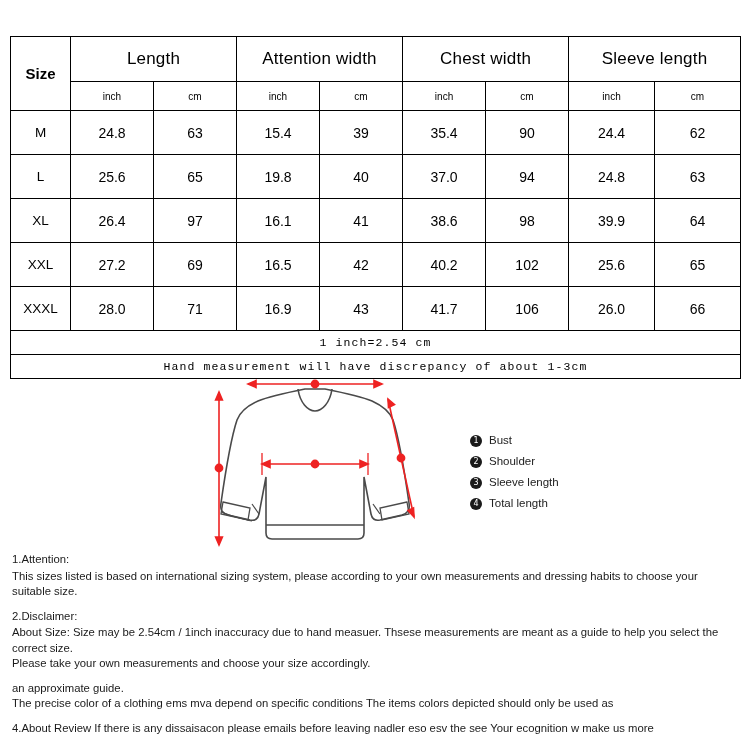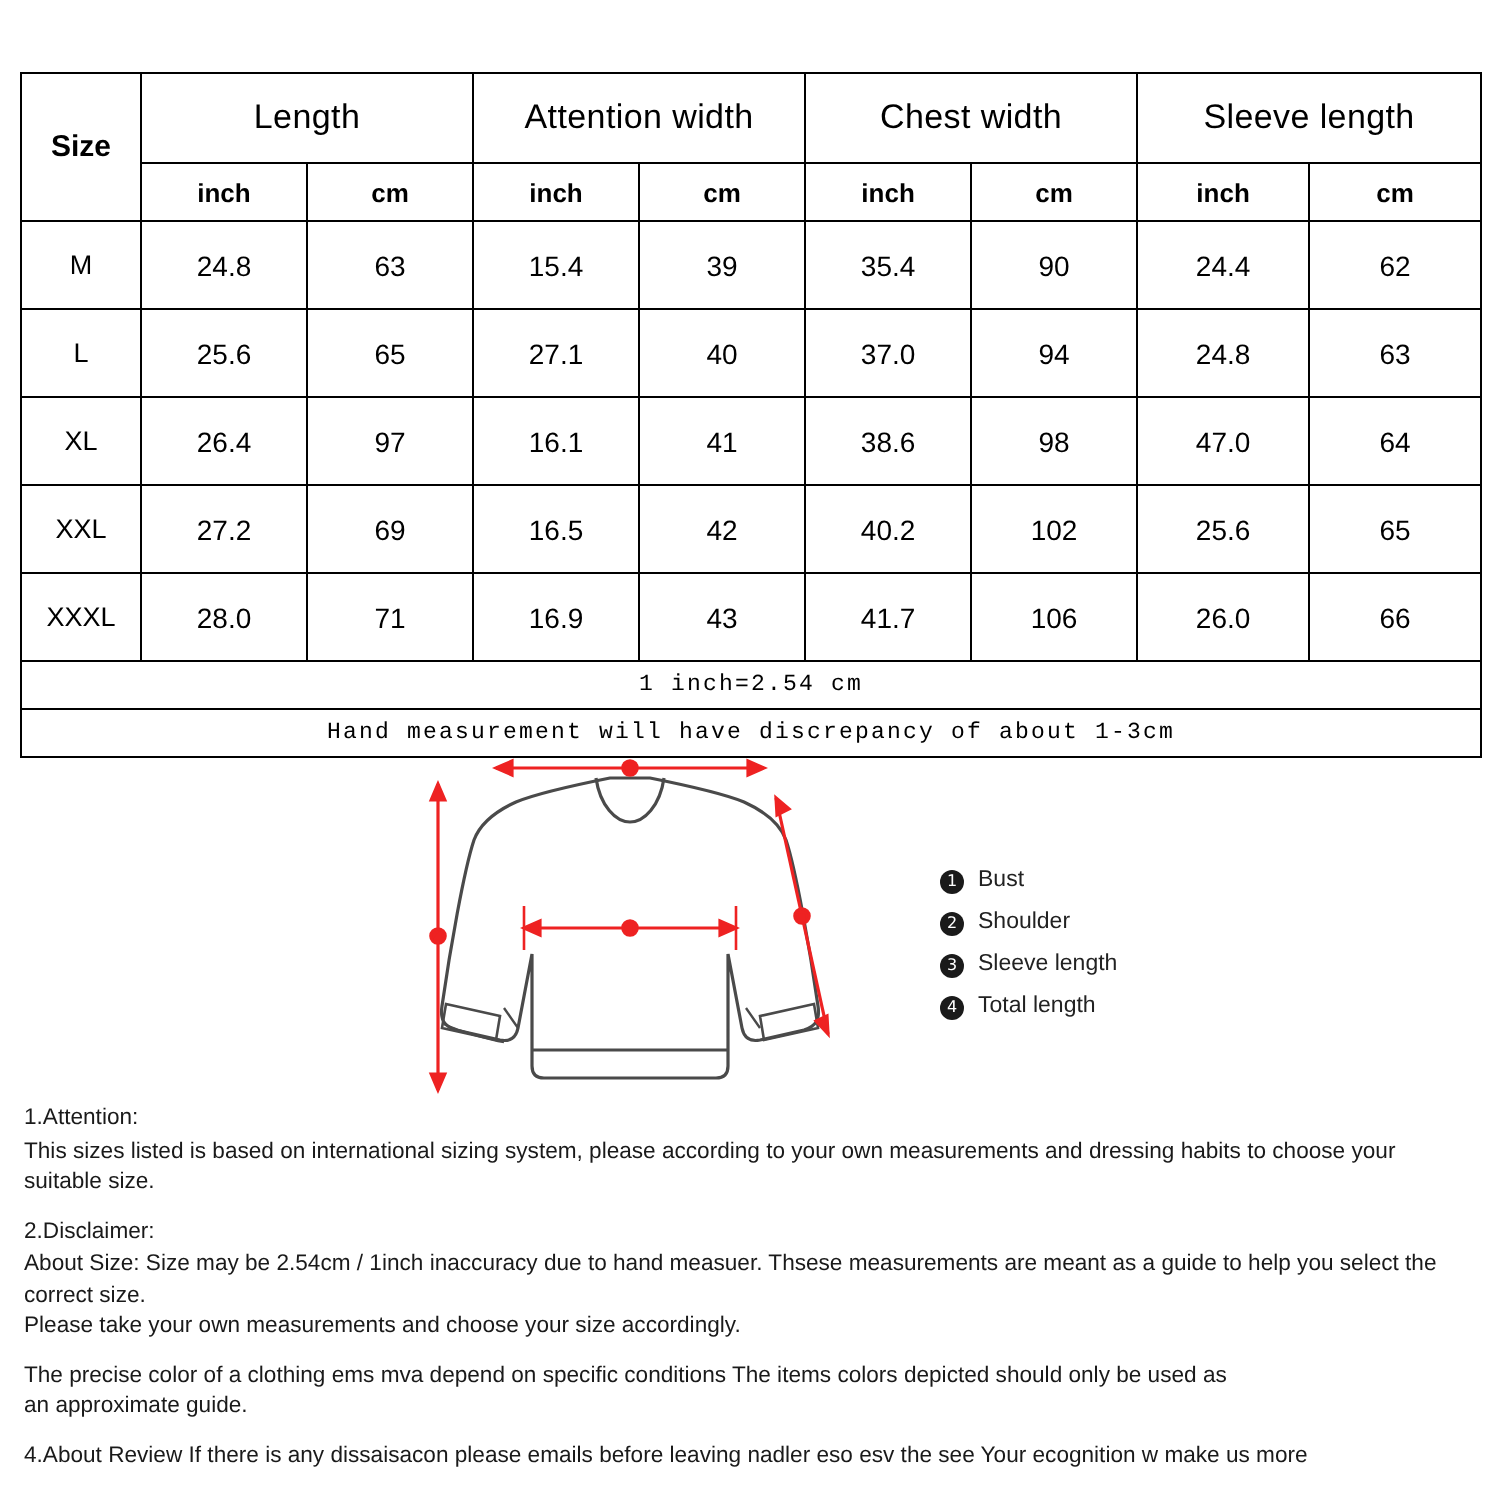--- a/index.html
+++ b/index.html
@@ -42,22 +42,22 @@
     font-size: 17px;
     font-weight: normal;
     height: 42px;
     letter-spacing: 0.2px;
   }
   .hdr-size {
     font-size: 15px;
     font-weight: bold;
   }
   .hdr-unit {
-    font-size: 13px;
-    font-weight: bold;
+    font-size: 10px;
+    font-weight: normal;
     height: 26px;
   }
   .body-row td {
     font-size: 14px;
     height: 41px;
     font-weight: normal;
   }
   .body-row td.size-cell {
     font-size: 13.5px;
   }
@@ -171,36 +171,36 @@
           <td>39</td>
           <td>35.4</td>
           <td>90</td>
           <td>24.4</td>
           <td>62</td>
         </tr>
         <tr class="body-row">
           <td class="size-cell">L</td>
           <td>25.6</td>
           <td>65</td>
-          <td>27.1</td>
+          <td>19.8</td>
           <td>40</td>
           <td>37.0</td>
           <td>94</td>
           <td>24.8</td>
           <td>63</td>
         </tr>
         <tr class="body-row">
           <td class="size-cell">XL</td>
           <td>26.4</td>
           <td>97</td>
           <td>16.1</td>
           <td>41</td>
           <td>38.6</td>
           <td>98</td>
-          <td>47.0</td>
+          <td>39.9</td>
           <td>64</td>
         </tr>
         <tr class="body-row">
           <td class="size-cell">XXL</td>
           <td>27.2</td>
           <td>69</td>
           <td>16.5</td>
           <td>42</td>
           <td>40.2</td>
           <td>102</td>
@@ -309,22 +309,22 @@
     <div class="blk">
       <p class="head">1.Attention:</p>
       <p>This sizes listed is based on international sizing system, please according to your own measurements and dressing habits to choose your suitable size.</p>
     </div>
     <div class="blk">
       <p class="head">2.Disclaimer:</p>
       <p>About Size: Size may be 2.54cm / 1inch inaccuracy due to hand measuer. Thsese measurements are meant as a guide to help you select the correct size.</p>
       <p>Please take your own measurements and choose your size accordingly.</p>
     </div>
     <div class="blk">
+      <p>an approximate guide.</p>
       <p>The precise color of a clothing ems mva depend on specific conditions The items colors depicted should only be used as</p>
-      <p>an approximate guide.</p>
     </div>
     <div class="blk">
       <p class="head">4.About Review If there is any dissaisacon please emails before leaving nadler eso esv the see Your ecognition w make us more</p>
 
     </div>
   </div>
 
 </div>
 
 </body></html>

